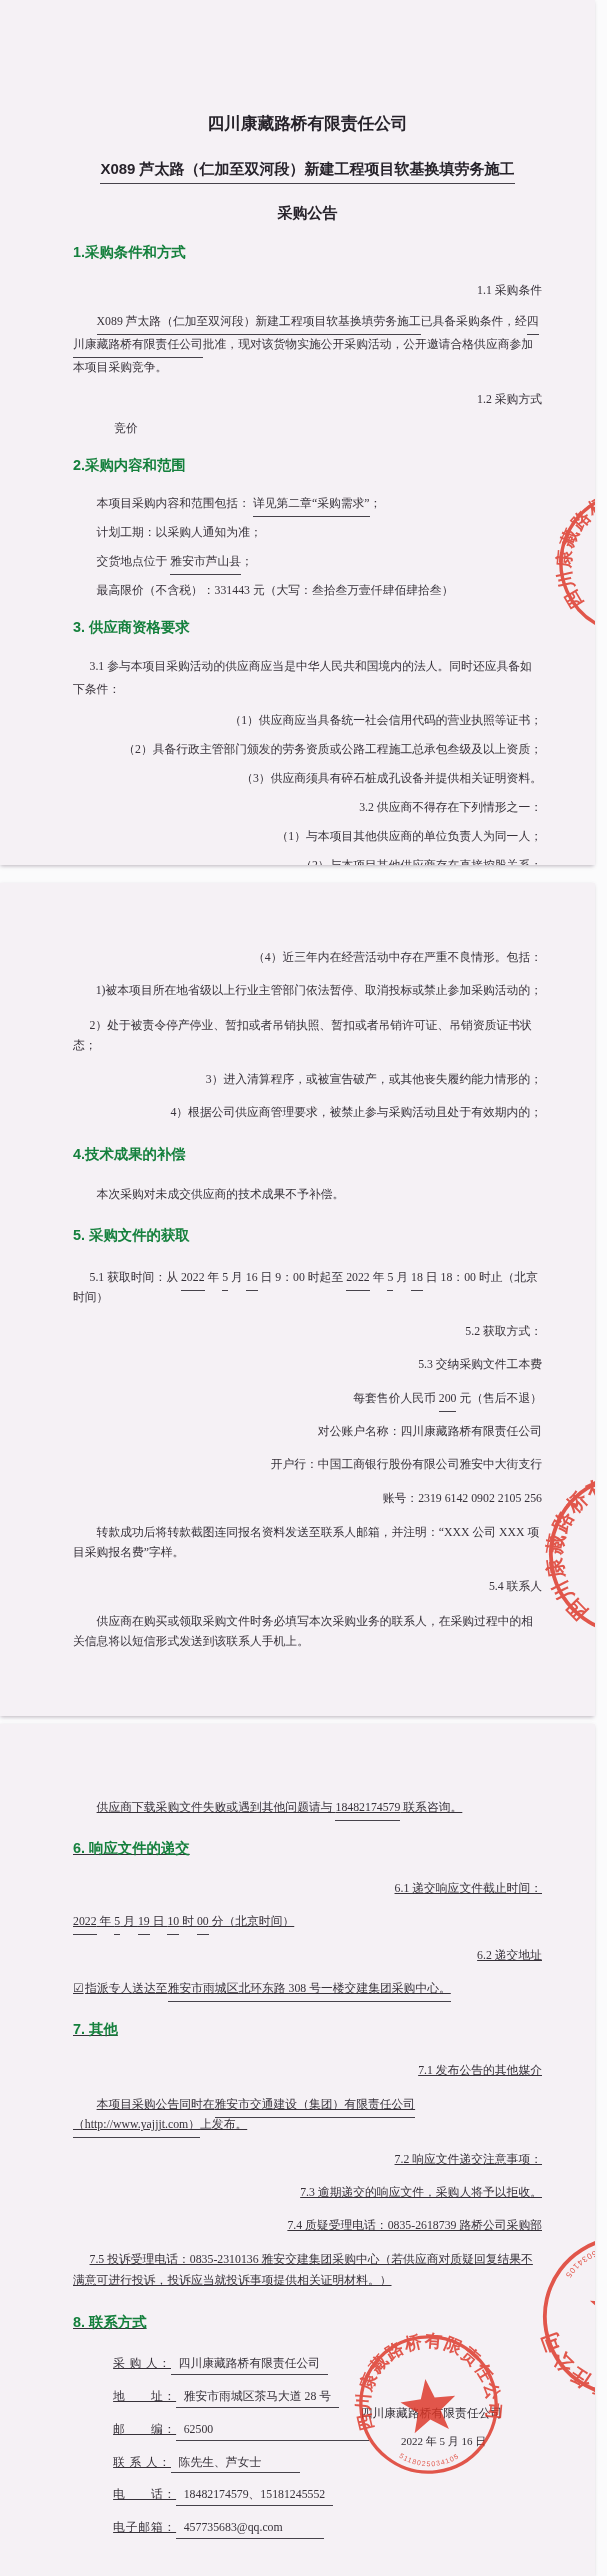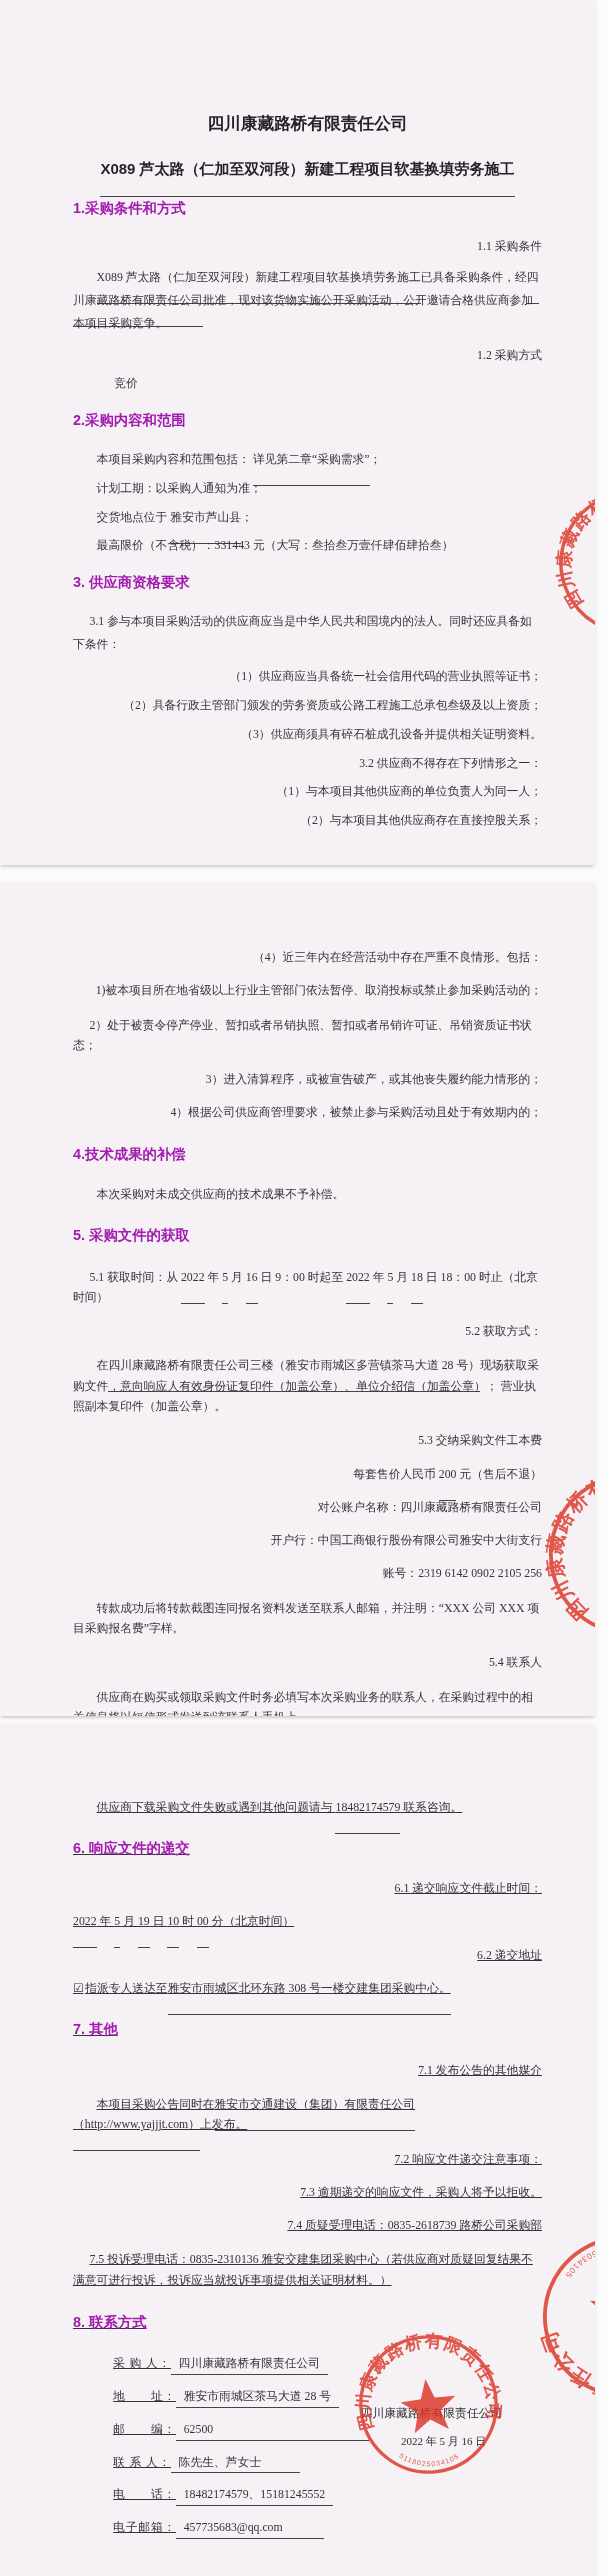--- a/index.html
+++ b/index.html
@@ -12,33 +12,33 @@
   .gap2{height:7.6px;}
   .pg3{height:852px;}
   .content{padding:0 53px 0 73px;font-size:11.8px;line-height:1.55;}
   .pg1 .content{padding-top:111px;}
   .pg2 .content{padding-top:65px;}
   .pg3 .content{padding-top:74px;text-decoration:underline;}
 
   .t1{font-family:"Liberation Sans",sans-serif;font-weight:700;font-size:16.7px;text-align:center;color:#26222a;}
   .t2{font-family:"Liberation Sans",sans-serif;font-weight:700;font-size:15px;text-align:center;margin-top:20px;color:#26222a;}
   .t3{font-family:"Liberation Sans",sans-serif;font-weight:700;font-size:15px;text-align:center;margin-top:21px;color:#26222a;}
-  .h{font-family:"Liberation Sans",sans-serif;font-weight:700;font-size:14.4px;color:#a21caf;margin:21px 0 0;}
+  .h{font-family:"Liberation Sans",sans-serif;font-weight:700;font-size:14.4px;color:#15803d;margin:21px 0 0;}
   .pg1 .h{margin-top:16.7px;}
 
   .b{margin-top:15px;}
   .pg1 .b{margin-top:10.6px;}
   .pg1 .para{line-height:1.95;}
   .pg2 .para2{line-height:1.72;}
   .pg3 .para2{line-height:1.72;}
   .ind1{padding-left:1.4em;text-align:right;}
   .ind2{text-indent:2em;}
   .ind3{padding-left:3.5em;}
 
-  .u, .u2{border-bottom:0.8px solid #46424a;padding-bottom:19px;}
+  .u, .u2{border-bottom:0.8px solid #46424a;padding-bottom:6px;}
   .row{margin-top:12px;padding-left:3.4em;}
   .row .lab{letter-spacing:0.8px;}
   .row .val{border-bottom:0.8px solid #46424a;padding:0 7.6px 1.5px;display:inline-block;min-width:114px;}
   .row-zip .val{min-width:178px;}
   .row-mail .val{min-width:133px;}
   .check{font-family:"DejaVu Sans",sans-serif;margin-right:1.5px;}
 
   .stamp{position:absolute;color:#dd3526;opacity:.82;}
   .stamp-p1{top:487px;right:-112px;transform:rotate(-24deg);}
   .stamp-p2{top:586px;right:-120px;transform:rotate(-38deg);}
@@ -51,20 +51,21 @@
 </style>
 </head>
 <body>
 
 <div class="doc">
 
   <div class="page pg1">
     <div class="content">
       <div class="t1">四川康藏路桥有限责任公司</div>
       <div class="t2"><span class="u">X089 芦太路（仁加至双河段）新建工程项目软基换填劳务施工</span></div>
+      <div class="t3">采购公告</div>
 
       <div class="h">1.采购条件和方式</div>
       <div class="b ind1" style="margin-top:18px">1.1 采购条件</div>
       <div class="b ind2 para"><span class="u">X089 芦太路（仁加至双河段）新建工程项目软基换填劳务施工</span><span>已具备采购条件，经</span><span class="u">四川康藏路桥有限责任公司</span><span>批准，现对该货物实施公开采购活动，公开邀请合格供应商参加本项目采购竞争。</span></div>
       <div class="b ind1">1.2 采购方式</div>
       <div class="b ind3">竞价</div>
 
       <div class="h">2.采购内容和范围</div>
       <div class="b ind2" style="margin-top:18px"><span>本项目采购内容和范围包括： </span><span class="u">详见第二章“采购需求”</span><span>；</span></div>
       <div class="b ind2">计划工期：以采购人通知为准；</div>
@@ -103,21 +104,20 @@
       <div class="b para2" style="text-indent:1.4em">2）处于被责令停产停业、暂扣或者吊销执照、暂扣或者吊销许可证、吊销资质证书状态；</div>
       <div class="b ind1">3）进入清算程序，或被宣告破产，或其他丧失履约能力情形的；</div>
       <div class="b ind1">4）根据公司供应商管理要求，被禁止参与采购活动且处于有效期内的；</div>
 
       <div class="h">4.技术成果的补偿</div>
       <div class="b ind2" style="margin-top:20px">本次采购对未成交供应商的技术成果不予补偿。</div>
 
       <div class="h">5. 采购文件的获取</div>
       <div class="b para2" style="margin-top:20px;text-indent:1.4em"><span>5.1 获取时间：从 </span><span class="u">2022</span><span> 年 </span><span class="u">5</span><span> 月 </span><span class="u">16</span><span> 日 9：00 时起至 </span><span class="u">2022</span><span> 年 </span><span class="u">5</span><span> 月 </span><span class="u">18</span><span> 日 18：00 时止（北京时间）</span></div>
       <div class="b ind1">5.2 获取方式：</div>
-      <div class="b ind2 para2"><span>在</span><span class="u">四川康藏路桥有限责任公司三楼（雅安市雨城区多营镇茶马大道 28 号）</span><span>现场获取采购文件，意向响应人有效身份证复印件（加盖公章）、单位介绍信（加盖公章）； 营业执照副本复印件（加盖公章）。</span></div>
       <div class="b ind1">5.3 交纳采购文件工本费</div>
       <div class="b ind1"><span>每套售价人民币 </span><span class="u">200</span><span> 元（售后不退）</span></div>
       <div class="b ind1">对公账户名称：四川康藏路桥有限责任公司</div>
       <div class="b ind1">开户行：中国工商银行股份有限公司雅安中大街支行</div>
       <div class="b ind1">账号：2319 6142 0902 2105 256</div>
       <div class="b ind2 para2">转款成功后将转款截图连同报名资料发送至联系人邮箱，并注明：“XXX 公司 XXX 项目采购报名费”字样。</div>
       <div class="b ind1">5.4 联系人</div>
       <div class="b ind2 para2">供应商在购买或领取采购文件时务必填写本次采购业务的联系人，在采购过程中的相关信息将以短信形式发送到该联系人手机上。</div>
 
     </div>

